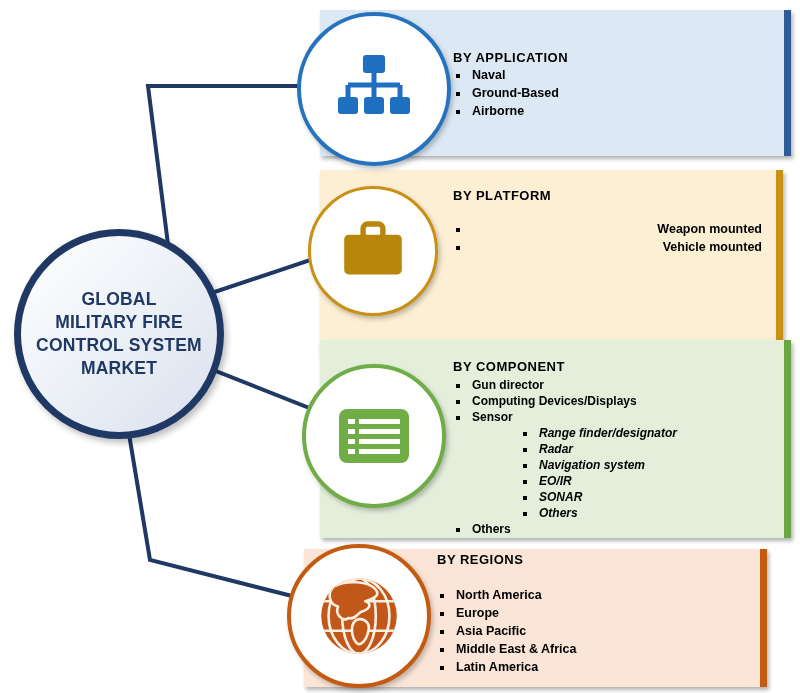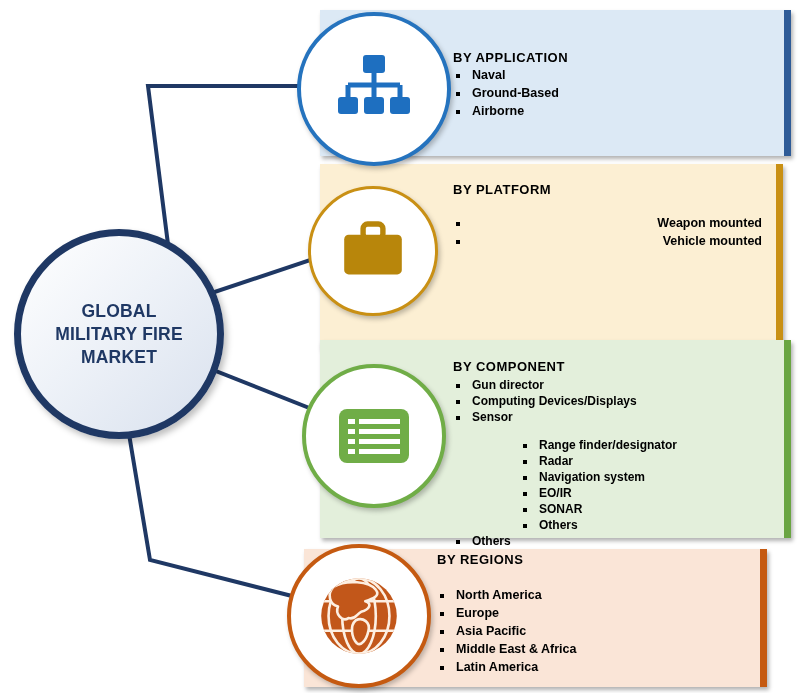--- a/index.html
+++ b/index.html
@@ -25,31 +25,31 @@
     position:absolute;box-sizing:border-box;
     box-shadow:2px 3px 4px rgba(0,0,0,0.3);
     color:#000;
   }
   .panel .hdr{
     font-size:13px;font-weight:700;letter-spacing:0.5px;line-height:16px;
   }
   .panel ul{
     list-style:square;margin:0;padding-left:17px;font-weight:700;font-size:12.5px;line-height:18px;
   }
-  .panel ul ul{margin:12px 0 0 48px;}
+  .panel ul ul{margin:0 0 0 48px;font-style:italic;}
   .panel li{padding-left:2px;}
 
   .panel-application{
     left:320px;top:10px;width:471px;height:146px;background:#DCE9F5;
     border-right:7px solid #2E5B97;padding:40px 14px 0 133px;
   }
   .panel-application ul{margin-top:0;}
 
   .panel-platform{
-    left:320px;top:164px;width:463px;height:185px;background:#FCEFD3;
+    left:320px;top:170px;width:463px;height:185px;background:#FCEFD3;
     border-right:7px solid #C99014;padding:18px 14px 0 133px;
   }
   .panel-platform ul{margin-top:16px;text-align:right;}
 
   .panel-component{
     left:320px;top:340px;width:471px;height:198px;background:#E3EFDB;
     border-right:7px solid #6AA542;padding:19px 2px 0 133px;
   }
   .panel-component ul{margin-top:2px;font-size:12px;line-height:16px;}
 
@@ -184,16 +184,17 @@
       <g clip-path="url(#globeclip)" fill="#C2571A" stroke="#FDEFE2" stroke-width="2.5" stroke-linejoin="round">
         <path d="M16,12 C28,5 50,7 56,15 C61,21 52,24 46,26 C53,28 50,34 42,36 C38,38 36,44 30,42 C24,46 17,38 20,31 C12,29 9,19 16,12 Z"></path>
         <path d="M37,44 C44,41 51,46 49,54 C47,63 42,69 38,66 C33,61 31,49 37,44 Z"></path>
       </g>
     </svg>
   </div>
 
   <div class="center-circle">
     <span>GLOBAL</span>
     <span>MILITARY FIRE</span>
+    <span>CONTROL SYSTEM</span>
     <span>MARKET</span>
   </div>
 
 </div>
 
 </body></html>

